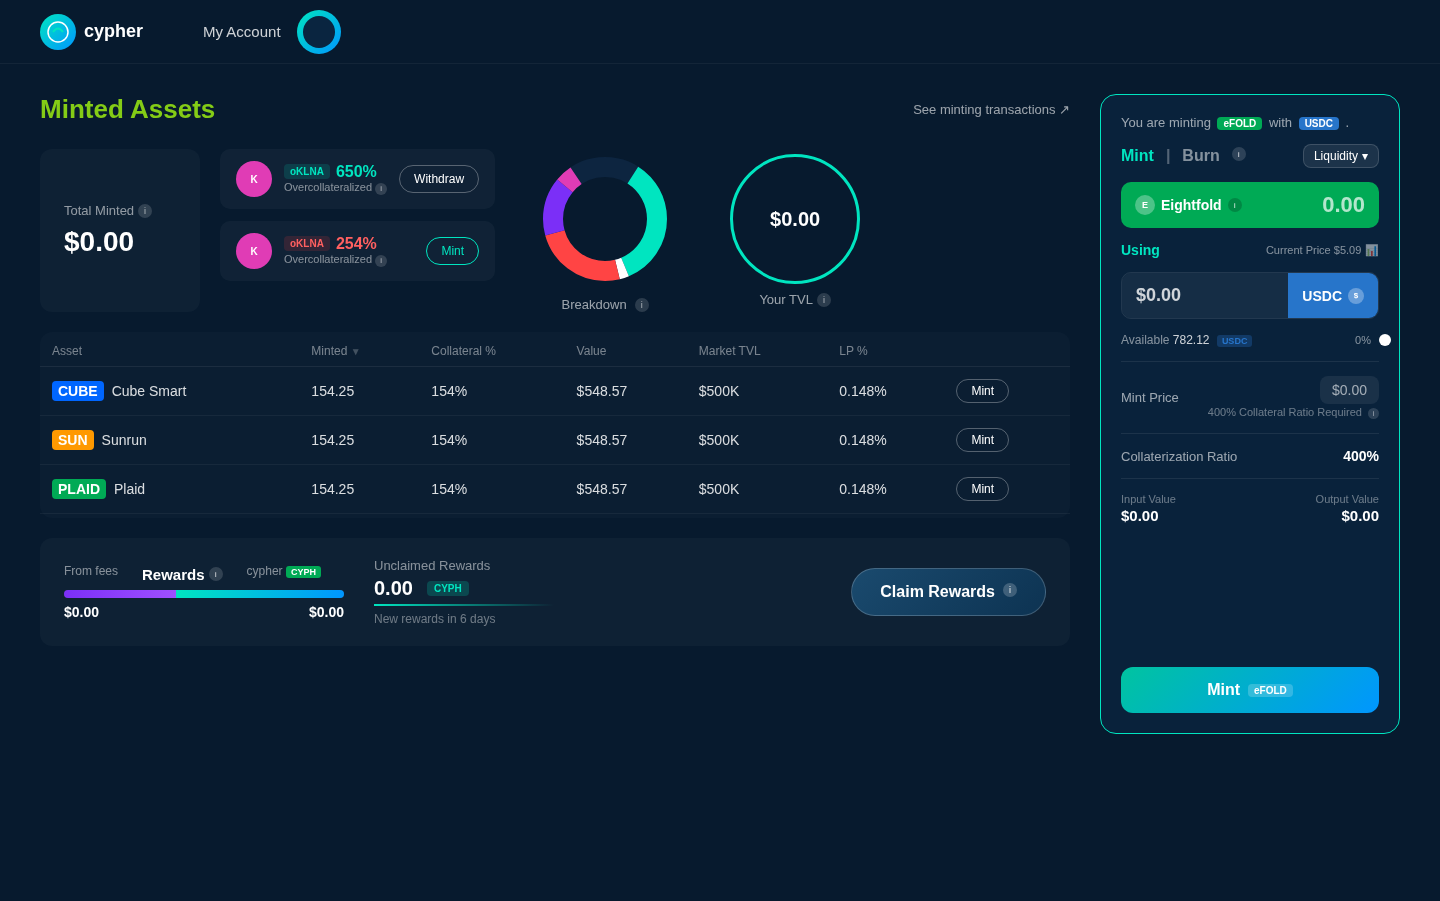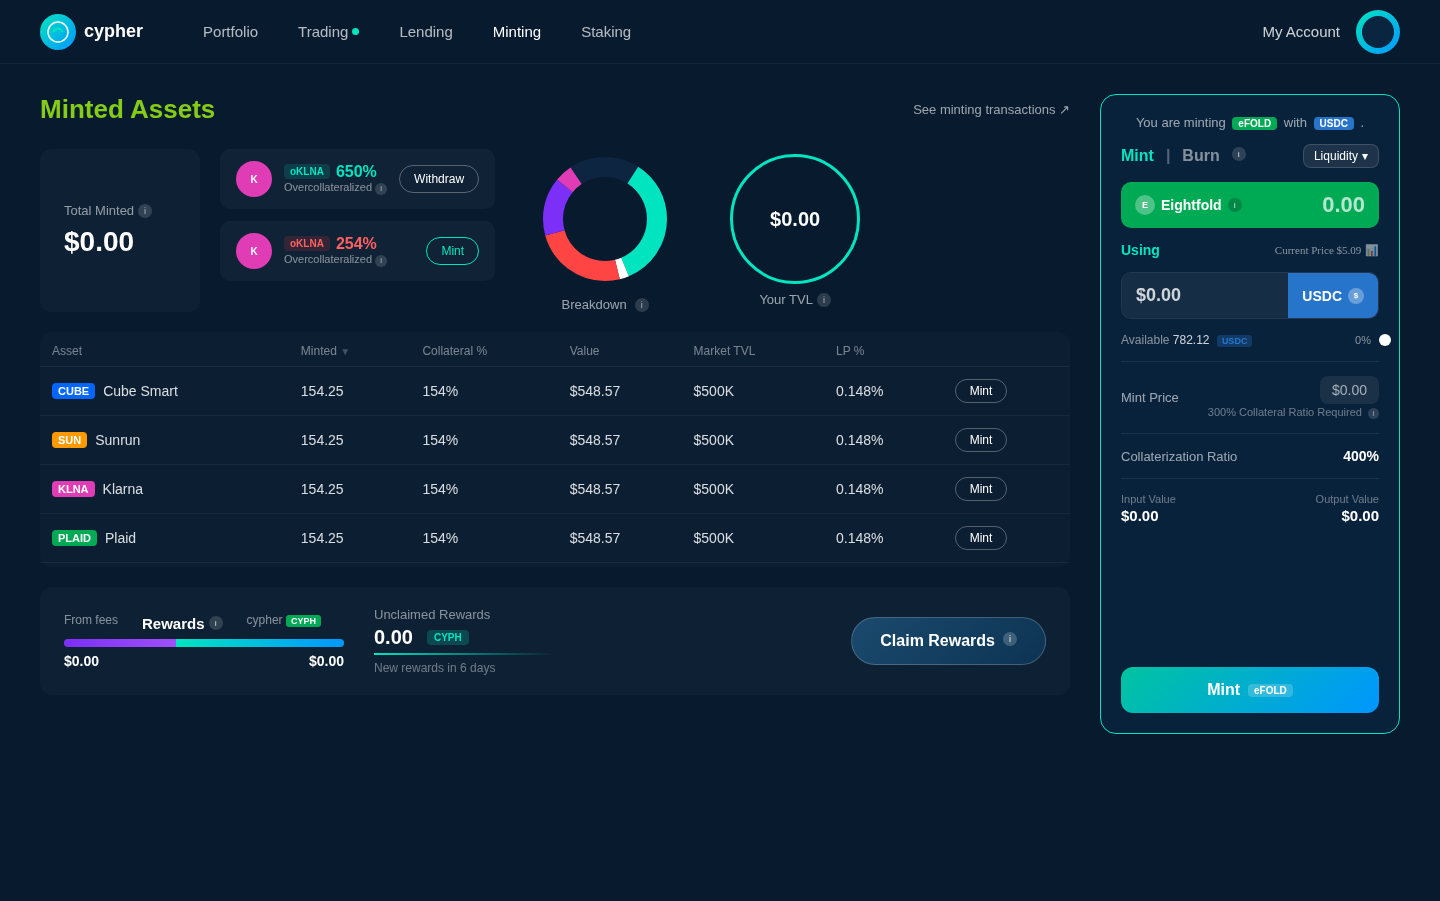--- a/index.html
+++ b/index.html
@@ -161,21 +161,21 @@
     .assets-table td {
       padding: 12px 12px;
       font-size: 14px;
       color: rgba(255,255,255,0.85);
       border-bottom: 1px solid rgba(255,255,255,0.05);
     }
     .asset-name { display: flex; align-items: center; gap: 8px; }
     .asset-badge {
       padding: 2px 6px;
       border-radius: 4px;
-      font-size: 11px;
+      font-size: 14px;
       font-weight: 700;
       color: #fff;
     }
     .badge-cube { background: #0066ff; }
     .badge-sun { background: #ff9900; }
     .badge-klna { background: #e03cb5; }
     .badge-plaid { background: #00aa55; }
     .mint-btn-small {
       padding: 4px 14px;
       border-radius: 20px;
@@ -237,21 +237,21 @@
       background: rgba(10, 35, 60, 0.95);
       border: 1px solid #00e5c0;
       border-radius: 16px;
       padding: 20px;
       display: flex;
       flex-direction: column;
       gap: 14px;
       min-height: 640px;
     }
 
-    .minting-info { text-align: center; font-size: 13px; color: rgba(255,255,255,0.6); }
+    .minting-info { text-align: left; font-size: 13px; color: rgba(255,255,255,0.6); }
 
     .mint-burn-row {
       display: flex; align-items: center; justify-content: space-between;
     }
     .mint-burn-tabs { display: flex; gap: 12px; font-size: 16px; font-weight: 600; }
     .tab-mint { color: #00e5c0; }
     .tab-divider { color: rgba(255,255,255,0.3); }
     .tab-burn { color: rgba(255,255,255,0.5); cursor: pointer; }
     .liquidity-select {
       background: rgba(255,255,255,0.08);
@@ -268,21 +268,21 @@
       background: #00aa55;
       border-radius: 10px;
       padding: 10px 14px;
       display: flex; align-items: center; justify-content: space-between;
     }
     .asset-select { display: flex; align-items: center; gap: 6px; font-size: 14px; font-weight: 600; }
     .amount-input-val { font-size: 22px; font-weight: 700; color: rgba(255,255,255,0.7); }
 
     .using-row { display: flex; justify-content: space-between; align-items: center; }
     .using-label { font-size: 14px; font-weight: 600; color: #00e5c0; }
-    .current-price { font-size: 11px; color: rgba(255,255,255,0.5); display: flex; align-items: center; gap: 4px; font-family: Liberation Serif, serif; }
+    .current-price { font-size: 11px; color: rgba(255,255,255,0.5); display: flex; align-items: center; gap: 4px; }
 
     .usdc-input-row {
       display: flex;
       border: 1px solid rgba(255,255,255,0.1);
       border-radius: 10px;
       overflow: hidden;
     }
     .usdc-amount {
       flex: 1; background: rgba(255,255,255,0.05);
       padding: 12px 14px;
@@ -361,30 +361,20 @@
 
 <nav class="navbar">
   <div class="logo">
     <div class="logo-icon">
       <svg width="22" height="22" viewBox="0 0 22 22" fill="none">
         <circle cx="11" cy="11" r="10" stroke="#fff" stroke-width="1.5" fill="none"></circle>
         <path d="M6 11 Q11 4 16 11" stroke="#00e5c0" stroke-width="2" fill="none"></path>
       </svg>
     </div>
     <span class="logo-text">cypher</span>
-  </div>
-  <div class="nav-links">
-    <span class="nav-link">Portfolio</span>
-    <span class="nav-link">
-      <span>Trading</span>
-      <span class="dot"></span>
-    </span>
-    <span class="nav-link">Lending</span>
-    <span class="nav-link active">Minting</span>
-    <span class="nav-link">Staking</span>
   </div>
   <div class="nav-right">
     <span class="my-account">My Account</span>
     <div class="avatar">
       <div class="avatar-inner"></div>
     </div>
   </div>
 </nav>
 
 <div class="main">
@@ -518,36 +508,20 @@
       <td>$548.57</td>
       <td>$500K</td>
       <td>0.148%</td>
       <td>
         <button class="mint-btn-small">Mint</button>
       </td>
     </tr>
             <tr>
       <td>
         <div class="asset-name">
-          <span class="asset-badge badge-klna">KLNA</span>
-          <span>Klarna</span>
-        </div>
-      </td>
-      <td>154.25</td>
-      <td>154%</td>
-      <td>$548.57</td>
-      <td>$500K</td>
-      <td>0.148%</td>
-      <td>
-        <button class="mint-btn-small">Mint</button>
-      </td>
-    </tr>
-            <tr>
-      <td>
-        <div class="asset-name">
           <span class="asset-badge badge-plaid">PLAID</span>
           <span>Plaid</span>
         </div>
       </td>
       <td>154.25</td>
       <td>154%</td>
       <td>$548.57</td>
       <td>$500K</td>
       <td>0.148%</td>
       <td>
@@ -663,21 +637,21 @@
       </div>
     </div>
 
     <div class="divider"></div>
 
     <div class="mint-price-row">
       <span class="mint-price-label">Mint Price</span>
       <div style="display:flex; flex-direction:column; align-items:flex-end; gap:2px;">
         <div class="mint-price-box">$0.00</div>
         <div class="collateral-req">
-          <span>300% Collateral Ratio Required</span>
+          <span>400% Collateral Ratio Required</span>
           <span class="info-dot" style="font-size:7px; width:11px; height:11px; display:inline-flex; margin-left:3px;">i</span>
         </div>
       </div>
     </div>
 
     <div class="divider"></div>
 
     <div class="coll-ratio-row">
       <span class="coll-ratio-label">Collaterization Ratio</span>
       <span class="coll-ratio-val">400%</span>

